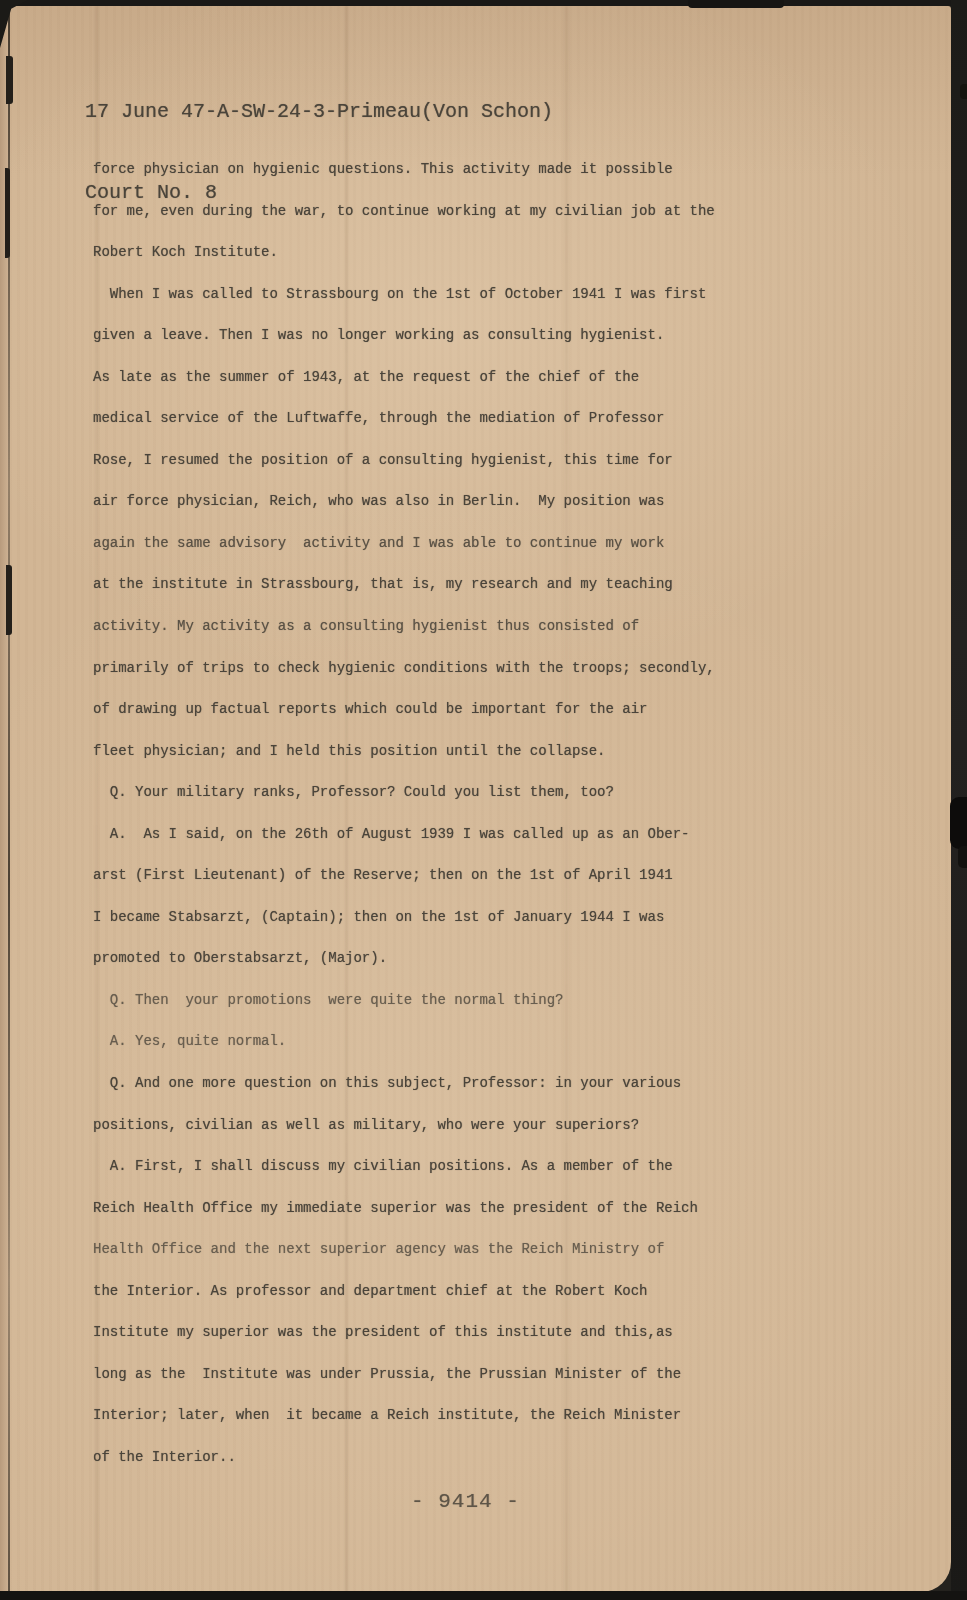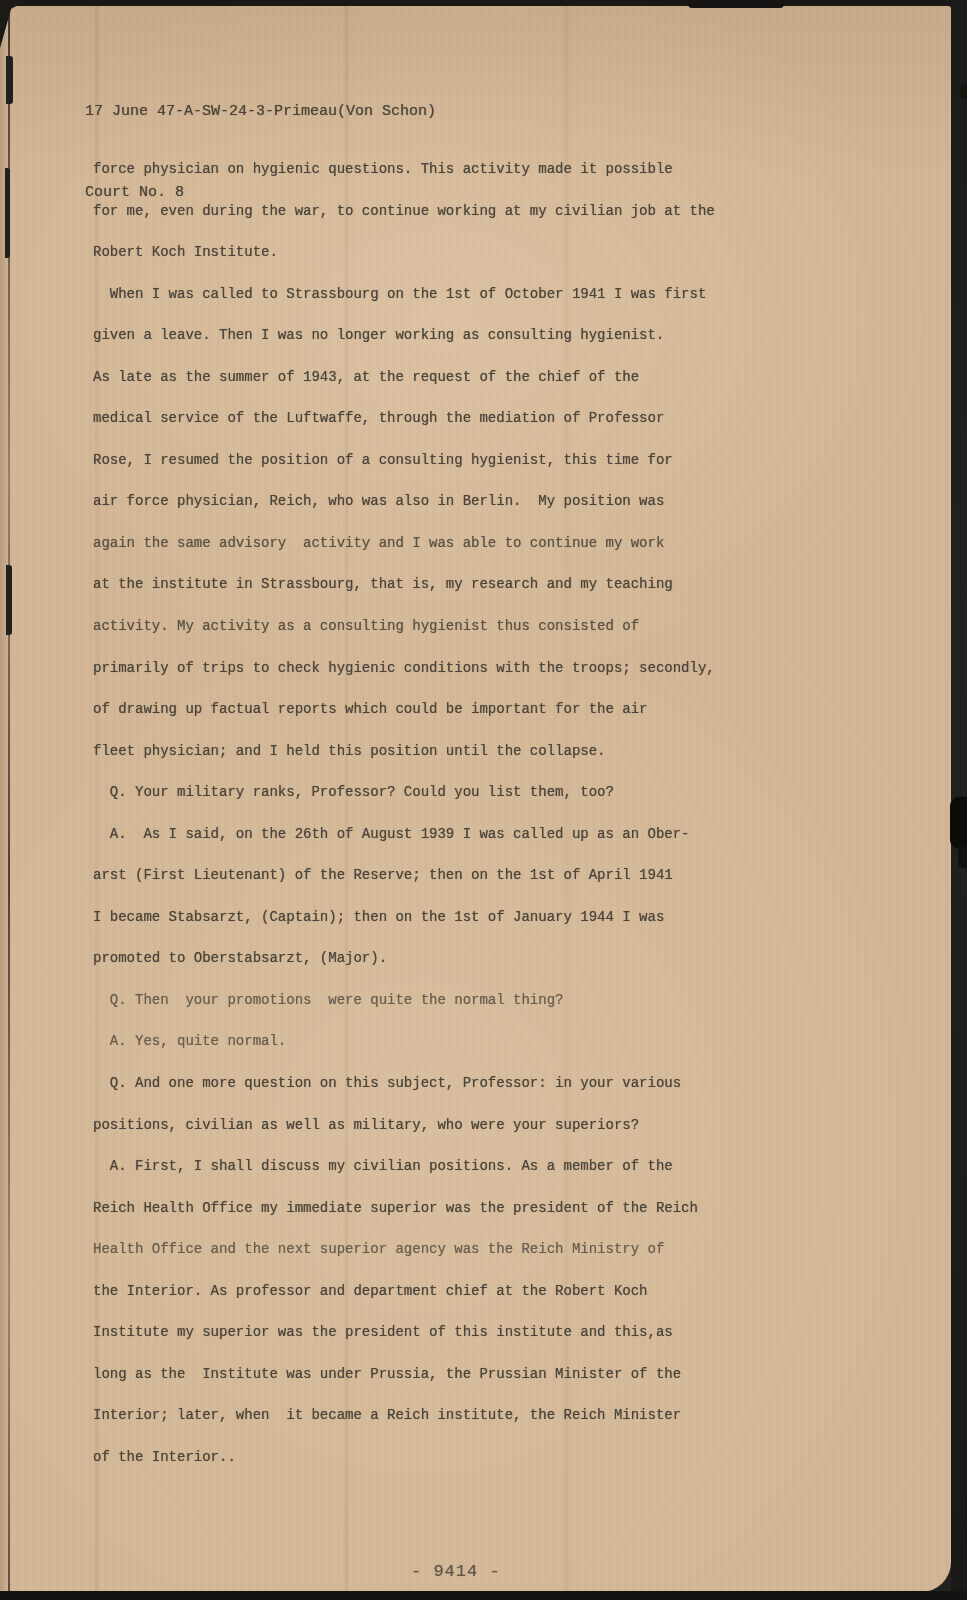--- a/index.html
+++ b/index.html
@@ -63,36 +63,36 @@
   .ln2{left:5px;top:168px;width:5px;height:90px;}
   .ln3{left:6px;top:565px;width:6px;height:70px;}
 
   
   .ink{
     color:#4a443a;
     text-shadow:0 0 1px rgba(74,68,58,.55), .4px .4px 0 rgba(74,68,58,.18);
   }
   .header{
     position:absolute;left:76px;top:38px;
-    font-size:15px;line-height:27px;white-space:pre;
+    font-size:20px;line-height:27px;white-space:pre;
   }
   .body-lines{
     position:absolute;left:84px;top:143px;
     font-size:14px;line-height:41.55px;white-space:pre;
   }
   
   .body-lines .tline:nth-child(21),
   .body-lines .tline:nth-child(22),
   .body-lines .tline:nth-child(27){opacity:.78;}
   .body-lines .tline:nth-child(10),
   .body-lines .tline:nth-child(12){opacity:.88;}
 
   .pagenum{
-    position:absolute;left:402px;top:1556px;
-    font-size:17px;letter-spacing:1px;white-space:pre;opacity:.85;
+    position:absolute;left:402px;top:1484px;
+    font-size:21px;letter-spacing:1px;white-space:pre;opacity:.85;
   }
 </style>
 </head>
 <body>
 
 <div class="stage">
 
   <div class="underlay-strip"></div>
 
   <div class="page">

